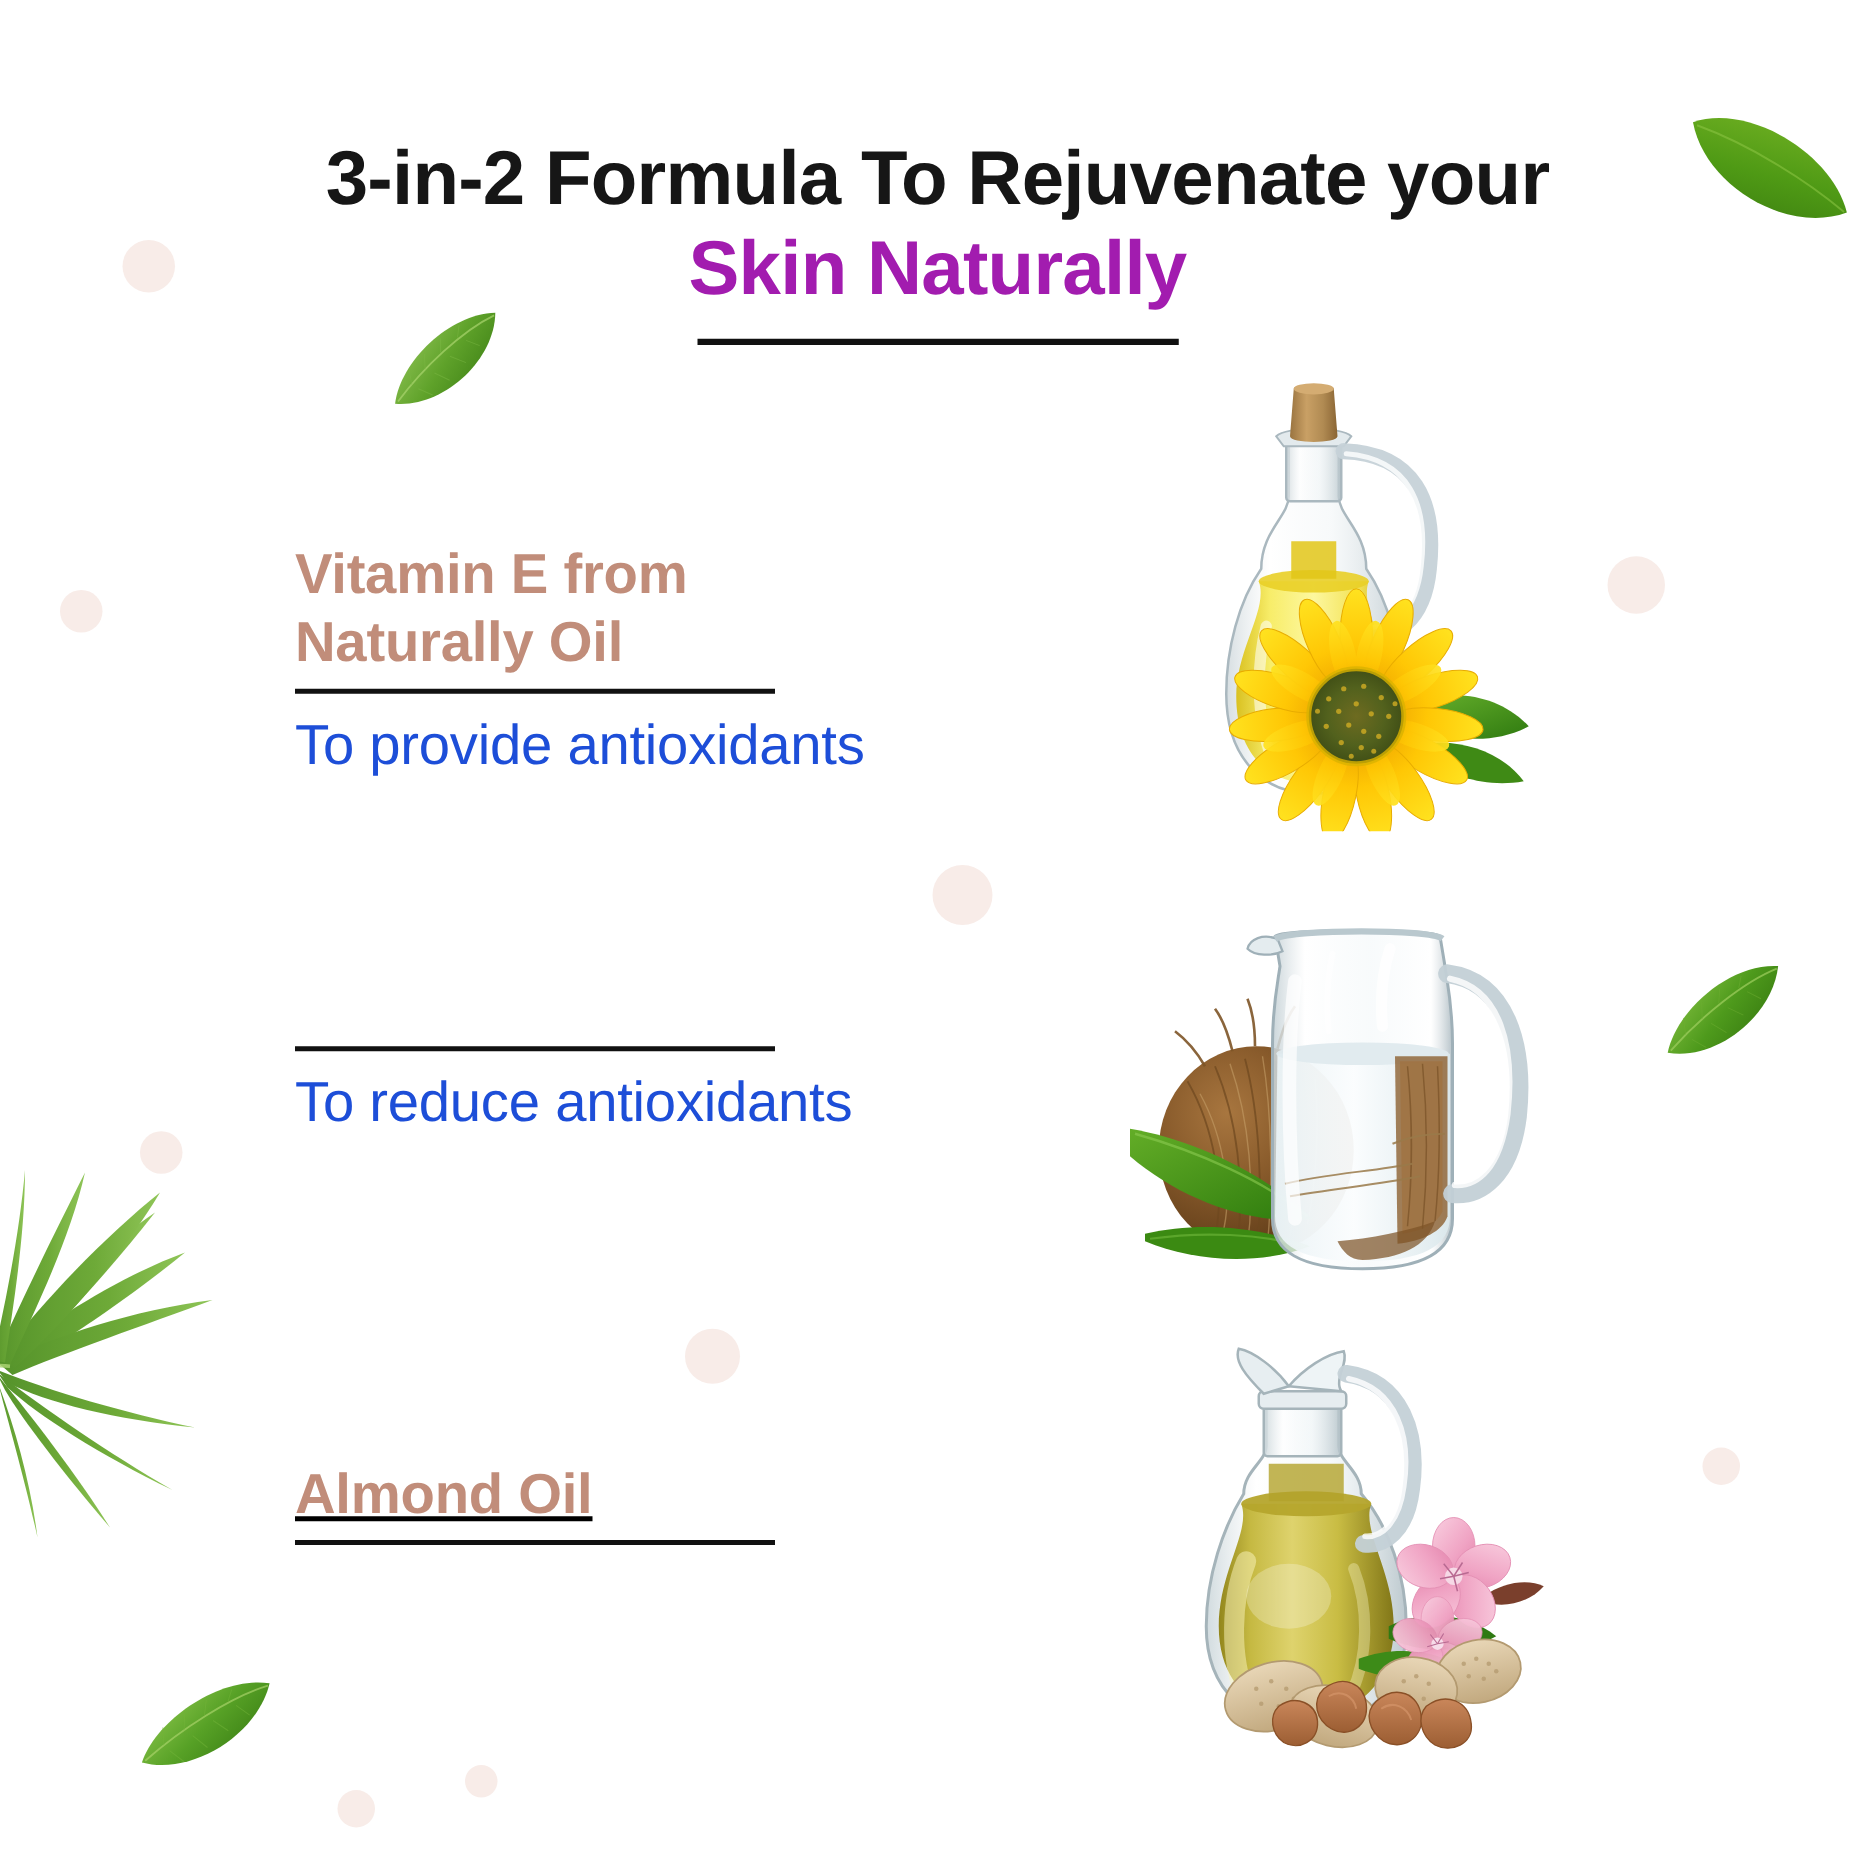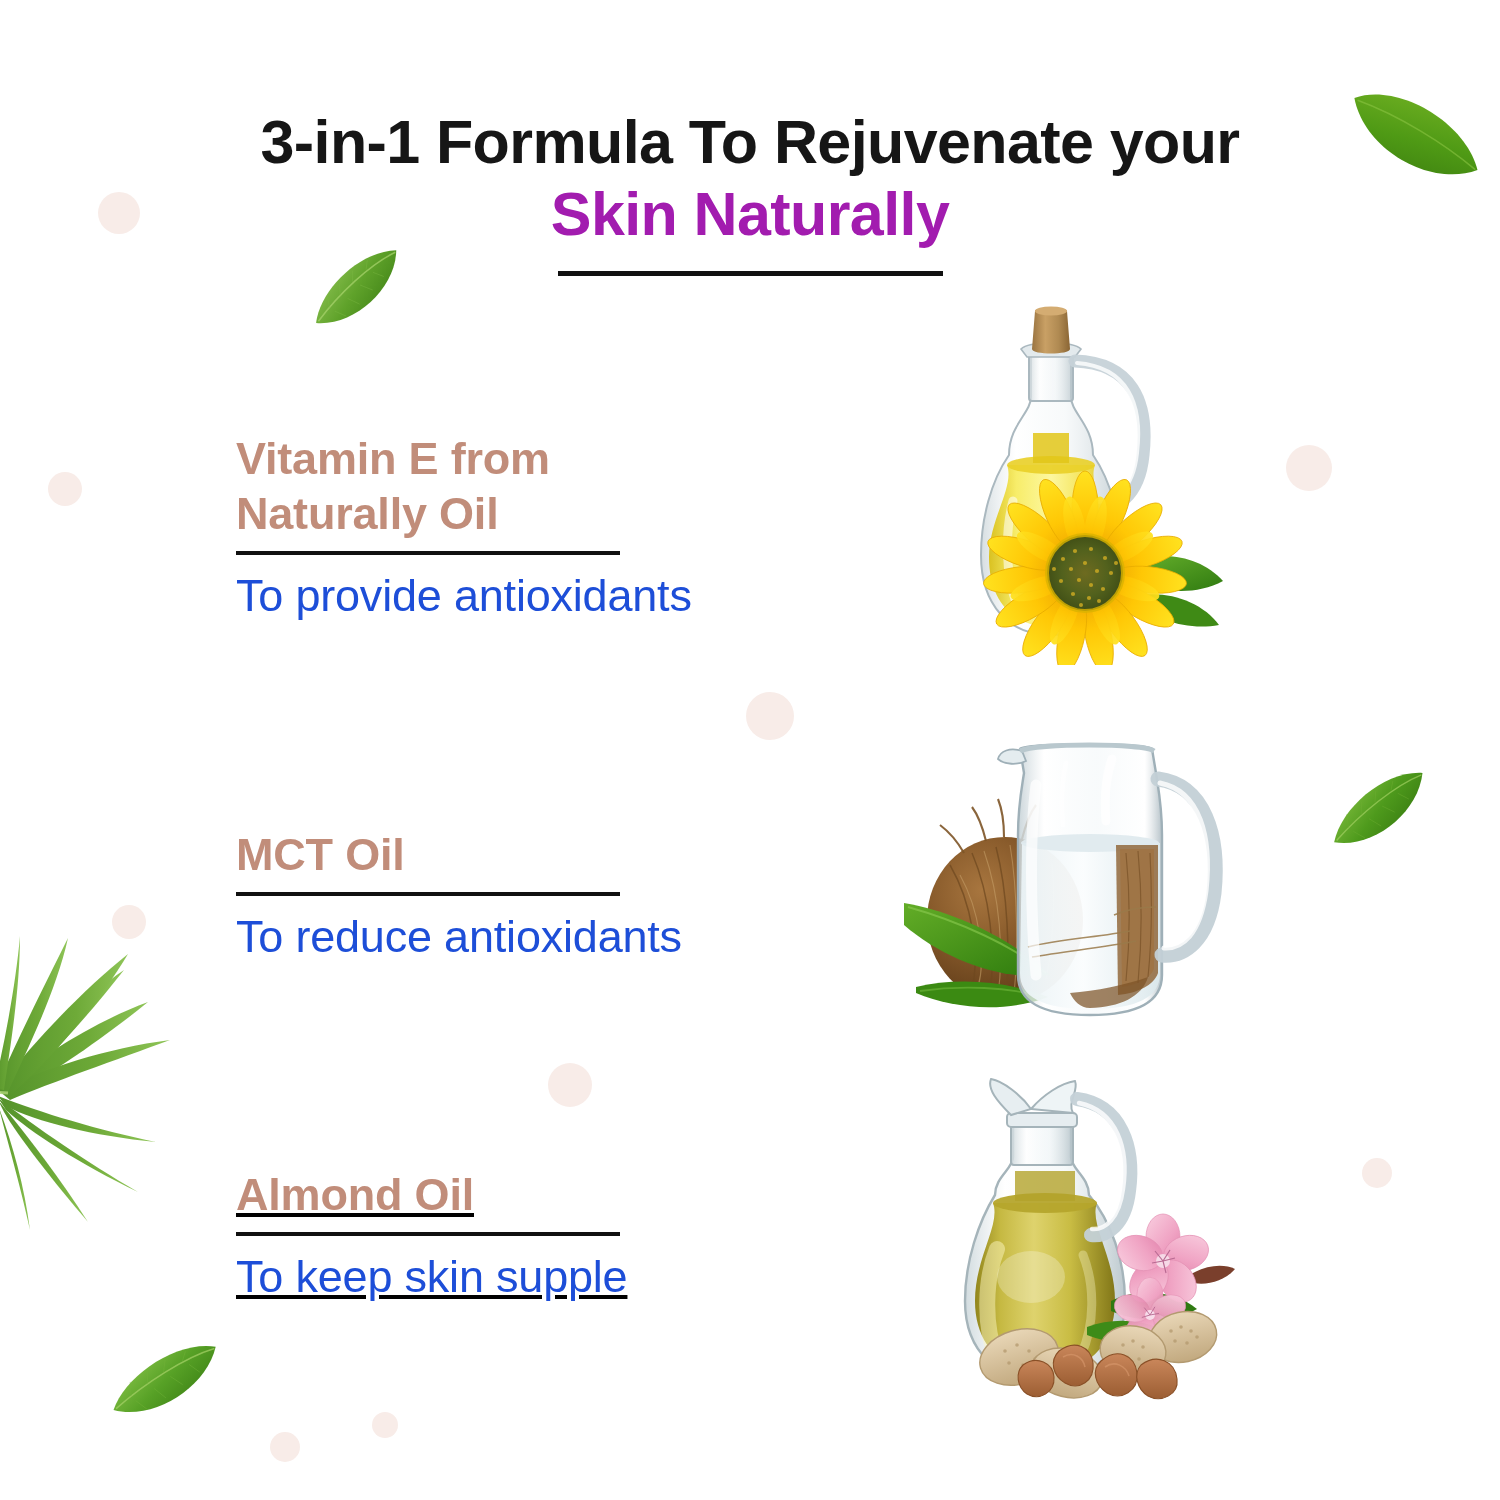--- a/index.html
+++ b/index.html
@@ -179,21 +179,21 @@
         <path d="M114,170 C108,208 96,252 80,296 C94,250 104,204 110,180 Z"></path>
         <path d="M112,170 C94,204 64,246 30,284 C60,242 90,200 108,178 Z"></path>
         <path d="M110,168 C82,194 42,220 0,240 C42,216 82,190 106,174 Z"></path>
         <path d="M110,166 C76,180 34,192 -10,198 C34,190 76,178 106,170 Z"></path>
       </g>
       <path d="M-14,163 C40,161 92,160 128,163" stroke="#a9d272" stroke-width="3" fill="none" opacity="0.85"></path>
     </svg>
   </div>
 
   <div class="title-block">
-    <div class="title-line1">3-in-1 Formula To Rejuvenate your</div>
+    <div class="title-line1">3-in-2 Formula To Rejuvenate your</div>
     <div class="title-line2">Skin Naturally</div>
     <div class="title-rule"></div>
   </div>
 
   <div class="feature" style="left:236px;top:432px;">
     <div class="feature-text">
       <div class="f-head">
         <span>Vitamin E from</span><br>
         <span>Naturally Oil</span>
       </div>
@@ -314,21 +314,20 @@
             <circle cx="31" cy="-10" r="2"></circle>
           <circle cx="-4" cy="32" r="2"></circle>
             <circle cx="14" cy="28" r="2"></circle>
         </g>
       </g>
     </svg>
   </div>
 
   <div class="feature" style="left:236px;top:828px;">
     <div class="feature-text">
-      <div class="f-head">MCT Oil</div>
       <div class="f-rule"></div>
       <div class="f-sub">To reduce antioxidants</div>
     </div>
   </div>
 
   <div class="feature-img" style="left:900px;top:725px;">
     <svg width="350" height="320" viewBox="0 0 350 320">
       <defs>
         <radialGradient id="cocoG" cx="35%" cy="32%" r="72%">
           <stop offset="0%" stop-color="#a8763f"></stop>
@@ -417,21 +416,20 @@
 
       <path d="M258,54 C304,60 320,110 314,168 C308,216 284,232 262,230" stroke="#c3d0d6" stroke-width="15" fill="none" stroke-linecap="round" opacity="0.95"></path>
       <path d="M260,58 C300,66 312,112 306,166 C300,210 282,224 264,223" stroke="#ffffff" stroke-width="5" fill="none" stroke-linecap="round" opacity="0.8"></path>
     </svg>
   </div>
 
   <div class="feature" style="left:236px;top:1168px;text-decoration:underline;">
     <div class="feature-text">
       <div class="f-head">Almond Oil</div>
       <div class="f-rule"></div>
-      <div class="f-sub">To keep skin supple</div>
     </div>
   </div>
 
   <div class="feature-img" style="left:935px;top:1065px;">
     <svg width="310" height="340" viewBox="0 0 310 340">
       <defs>
         <linearGradient id="almOil" x1="0" y1="0" x2="1" y2="0">
           <stop offset="0%" stop-color="#8f8214"></stop>
           <stop offset="18%" stop-color="#c3b63a"></stop>
           <stop offset="42%" stop-color="#ddd167"></stop>

